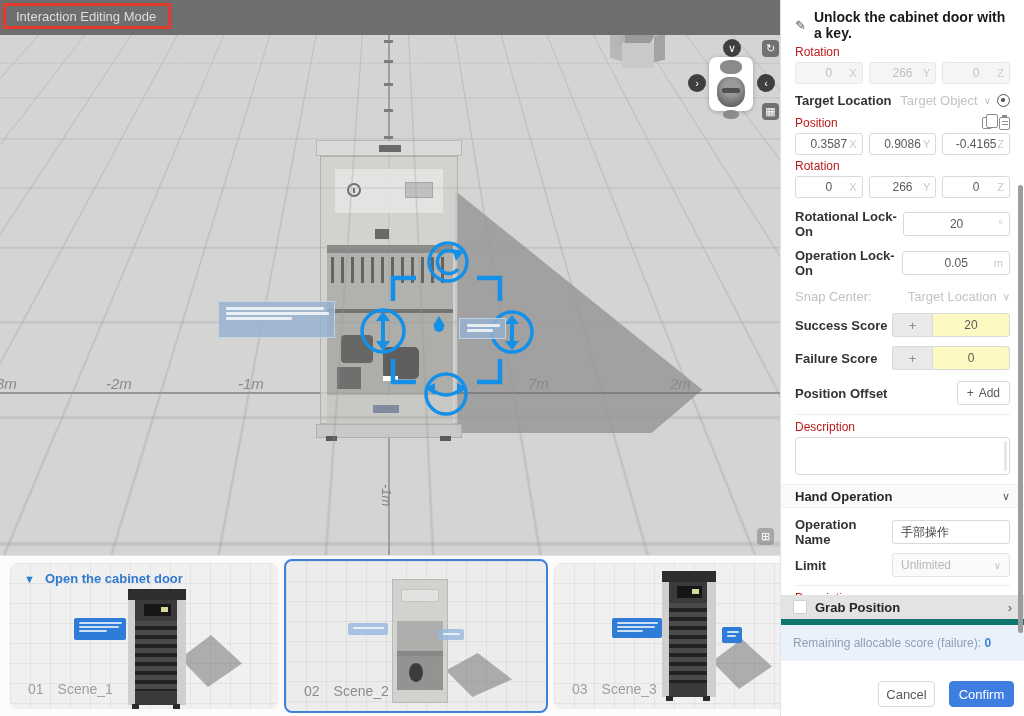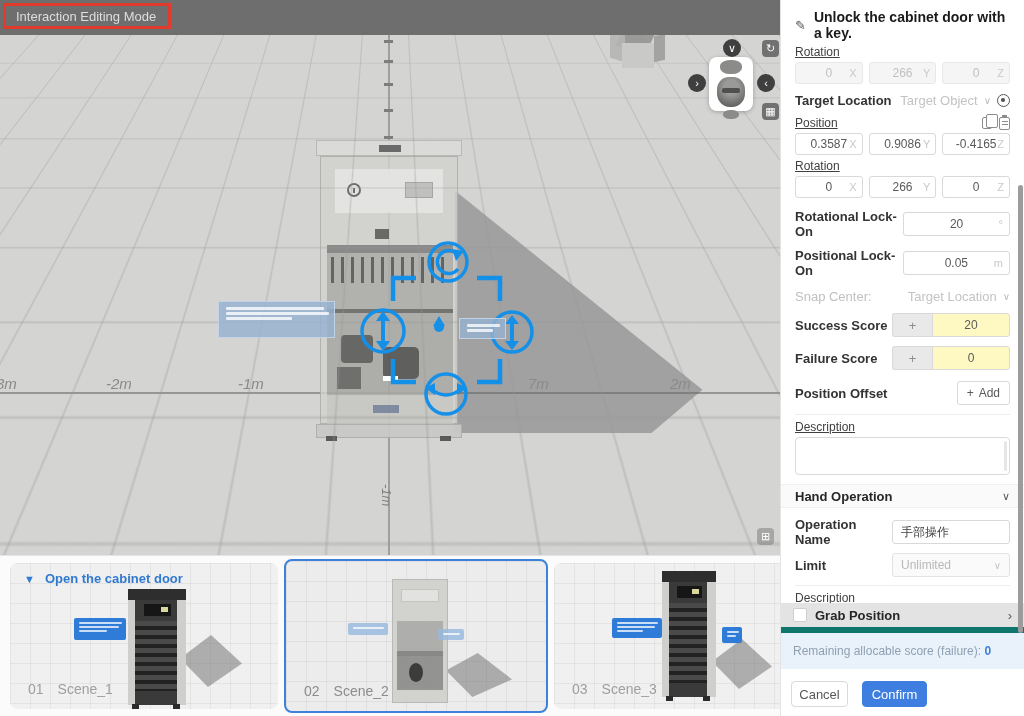--- a/index.html
+++ b/index.html
@@ -107,21 +107,21 @@
   .mc-open .mid { position:absolute; left:8%; top:34%; width:84%; height:28%; background:rgba(150,150,148,.6); }
   .mc-open .low { position:absolute; left:8%; top:58%; width:84%; height:32%; background:rgba(120,120,118,.7); }
   .mc-open .blob { position:absolute; left:30%; top:68%; width:26%; height:16%; background:#3c3c3c; border-radius:50%; }
 
   
   .panel { position:absolute; left:780px; top:0; width:244px; height:716px; background:#fff; border-left:1px solid #e4e4e4; overflow:hidden; }
   .p-scrollbar { position:absolute; right:1px; top:185px; width:5px; height:448px; background:#9c9c9c; border-radius:3px; z-index:9; }
   .p-title { display:flex; align-items:center; gap:8px; padding:9px 12px 0 14px; }
   .p-title .pencil { font-size:13px; color:#555; }
   .p-title .txt { font-size:14px; font-weight:700; color:#1a1a1a; }
-  .lbl-sm { font-size:12px; color:#404040; margin:4px 14px 0;text-decoration:underline; }
+  .lbl-sm { font-size:12px; color:#b91c1c; margin:4px 14px 0; }
   .lbl-sm-row { display:flex; justify-content:space-between; align-items:center; margin:8px 14px 0; }
   .lbl-sm-row .lbl-sm { margin:0; }
   .tri-row { display:flex; gap:6px; margin:3px 14px 0; }
   .tri { flex:1; height:22px; border:1px solid #d9d9d9; border-radius:3px; background:#fff; position:relative;
     display:flex; align-items:center; justify-content:center; font-size:12px; color:#595959; }
   .tri .sfx { position:absolute; right:5px; font-size:11px; color:#c9c9c9; }
   .tri.dis { background:#f5f5f5; border-color:#e8e8e8; color:#c0c0c0; }
   .row { display:flex; justify-content:space-between; align-items:center; margin:9px 14px 0; }
   .row .lbl { font-size:13px; color:#333; font-weight:600; }
   .row .lbl.gray { color:#c0c0c0; font-weight:400; }
@@ -157,21 +157,21 @@
   .select-dis { width:118px; height:24px; border:1px solid #e3e3e3; border-radius:3px; background:#fafafa;
     display:flex; align-items:center; justify-content:space-between; padding:0 8px; font-size:12px; color:#b8b8b8; }
   .panel-bottom { position:absolute; left:0; bottom:0; width:100%; background:#0f766e; z-index:8; }
   .grab-row { height:24px; background:#e3e3e3; display:flex; align-items:center; padding:0 12px; gap:8px; }
   .grab-row .cb { width:14px; height:14px; background:#fff; border:1px solid #cfcfcf; border-radius:2px; }
   .grab-row .t { font-size:13px; font-weight:700; color:#262626; flex:1; }
   .grab-row .chev { color:#595959; font-size:13px; }
   .info-box { margin-top:6px; background:#e9f2fb; padding:8px 12px; }
   .info-line { font-size:12px; color:#8fa0b2; margin:3px 0; }
   .info-line b { color:#3b7fd9; font-weight:700; }
-  .p-footer { display:flex; gap:14px; padding:12px 10px 9px; background:#fff; }
+  .p-footer { display:flex; justify-content:flex-end; gap:14px; padding:20px 10px 9px; background:#fff; }
   .btn { height:26px; border-radius:4px; font-size:13px; display:flex; align-items:center; justify-content:center; }
   .btn.cancel { width:57px; background:#fff; border:1px solid #d9d9d9; color:#595959; }
   .btn.confirm { width:65px; background:#3d7ee0; border:1px solid #3d7ee0; color:#fff; }
 </style>
 </head>
 <body>
 
 <div class="stage">
 
   <div class="viewport">
@@ -457,21 +457,21 @@
 
     <div class="row" style="margin-top:11px;">
       <span class="lbl">Rotational Lock-On</span>
       <div class="lock-input">
         <span>20</span>
         <span class="sfx">°</span>
       </div>
     </div>
 
     <div class="row">
-      <span class="lbl">Positional Lock-On</span>
+      <span class="lbl">Operation Lock-On</span>
       <div class="lock-input">
         <span>0.05</span>
         <span class="sfx">m</span>
       </div>
     </div>
 
     <div class="row" style="margin-top:11px;">
       <span class="lbl gray">Snap Center:</span>
       <span class="drop-gray">
         <span>Target Location</span>

